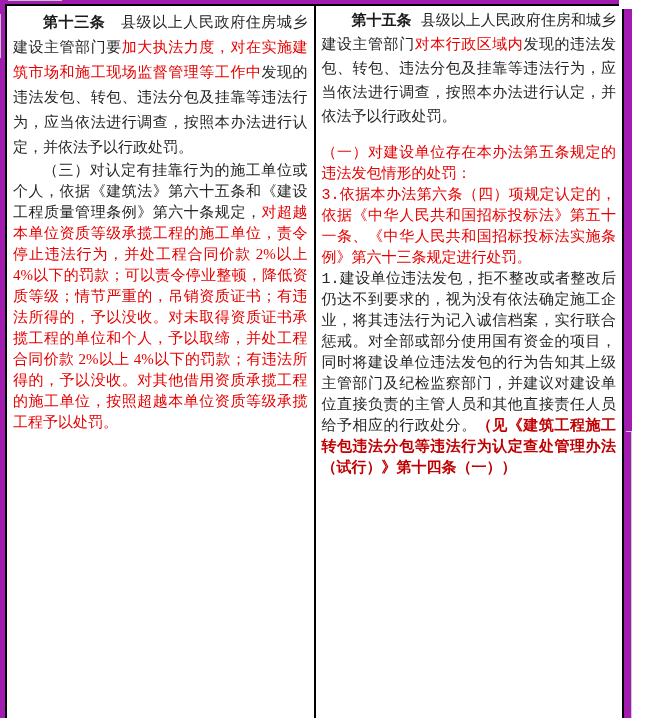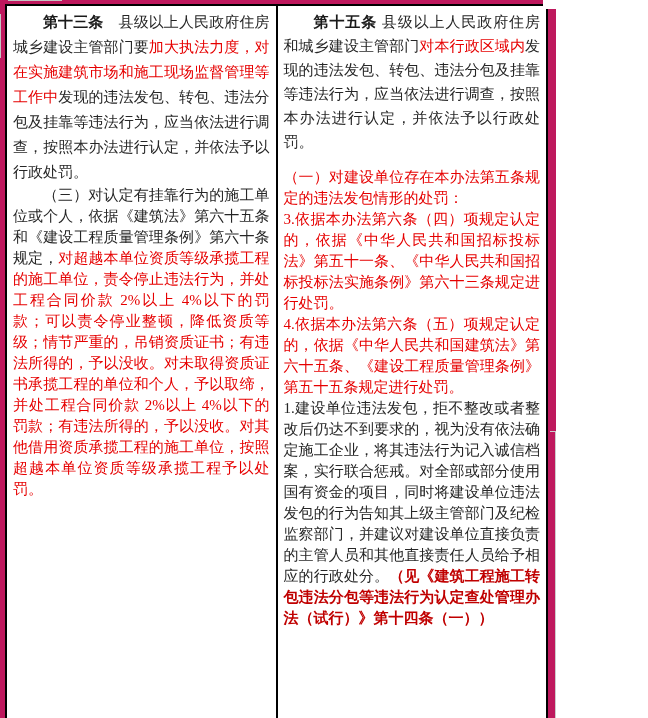--- a/index.html
+++ b/index.html
@@ -1,19 +1,19 @@
 <!DOCTYPE html>
 <html><head>
 <meta charset="utf-8">
 <style>
   html,body{margin:0;padding:0;background:#ffffff;}
   .page{
     position:relative;
-    width:556px;height:718px;
-    background:#be185d;
+    width:632px;height:718px;
+    background:#a21caf;
     overflow:hidden;
     font-family:"Liberation Serif","DejaVu Serif",serif;
   }
   .comparison-table{
     position:absolute;
     left:5px; top:4px; right:8px; bottom:-4px;
     border:2px solid #000000;
     border-bottom:none;
     display:flex;
     box-sizing:border-box;
@@ -30,21 +30,21 @@
   .cell p{
     margin:0;
     font-size:15px;
     line-height:21px;
     text-align:justify;
     text-indent:2em;
     color:#262626;
     word-break:break-all;
   }
   .cell.left p.intro{line-height:25px;}
-  .cell.right p{text-indent:0;}
+  .cell.right p{text-indent:0;font-family:Liberation Mono, monospace;}
   .cell.right p.intro{text-indent:2em;line-height:24px;margin-bottom:13px;}
   .blk{color:#262626;}
   .red{color:#e60000;}
   .boldred{color:#c00000;font-weight:bold;}
   b.hd{font-weight:bold;color:#1a1a1a;}
   
   .gridline{position:absolute;background:#c4c4c4;}
   .gl-top{left:8px;top:0;width:54px;height:1px;}
   .gl-left{left:0;top:14px;width:1px;height:44px;}
   .gl-right{right:0;top:432px;width:1px;height:286px;background:#cccccc;}
@@ -64,21 +64,20 @@
 
     <div class="cell left">
       <p class="intro"><b class="hd">第十三条</b><span class="blk">　县级以上人民政府住房城乡建设主管部门要</span><span class="red">加大执法力度，对在实施建筑市场和施工现场监督管理等工作中</span><span class="blk">发现的违法发包、转包、违法分包及挂靠等违法行为，应当依法进行调查，按照本办法进行认定，并依法予以行政处罚。</span></p>
       <p><span class="blk">（三）对认定有挂靠行为的施工单位或个人，依据《建筑法》第六十五条和《建设工程质量管理条例》第六十条规定，</span><span class="red">对超越本单位资质等级承揽工程的施工单位，责令停止违法行为，并处工程合同价款 2%以上 4%以下的罚款；可以责令停业整顿，降低资质等级；情节严重的，吊销资质证书；有违法所得的，予以没收。对未取得资质证书承揽工程的单位和个人，予以取缔，并处工程合同价款 2%以上 4%以下的罚款；有违法所得的，予以没收。对其他借用资质承揽工程的施工单位，按照超越本单位资质等级承揽工程予以处罚。</span></p>
     </div>
 
     <div class="cell right">
       <p class="intro"><b class="hd">第十五条</b><span class="blk"> 县级以上人民政府住房和城乡建设主管部门</span><span class="red">对本行政区域内</span><span class="blk">发现的违法发包、转包、违法分包及挂靠等违法行为，应当依法进行调查，按照本办法进行认定，并依法予以行政处罚。</span></p>
       <p><span class="red">（一）对建设单位存在本办法第五条规定的违法发包情形的处罚：</span></p>
       <p><span class="red">3.依据本办法第六条（四）项规定认定的，依据《中华人民共和国招标投标法》第五十一条、《中华人民共和国招标投标法实施条例》第六十三条规定进行处罚。</span></p>
-      <p><span class="red">4.依据本办法第六条（五）项规定认定的，依据《中华人民共和国建筑法》第六十五条、《建设工程质量管理条例》第五十五条规定进行处罚。</span></p>
       <p><span class="blk">1.建设单位违法发包，拒不整改或者整改后仍达不到要求的，视为没有依法确定施工企业，将其违法行为记入诚信档案，实行联合惩戒。对全部或部分使用国有资金的项目，同时将建设单位违法发包的行为告知其上级主管部门及纪检监察部门，并建议对建设单位直接负责的主管人员和其他直接责任人员给予相应的行政处分。</span><span class="boldred">（见《建筑工程施工转包违法分包等违法行为认定查处管理办法（试行）》第十四条（一））</span></p>
 
     </div>
 
   </div>
 
   <div class="corner-notch"></div>
   <div class="gridline gl-right-tick"></div>
   <div class="gridline gl-right"></div>
 

